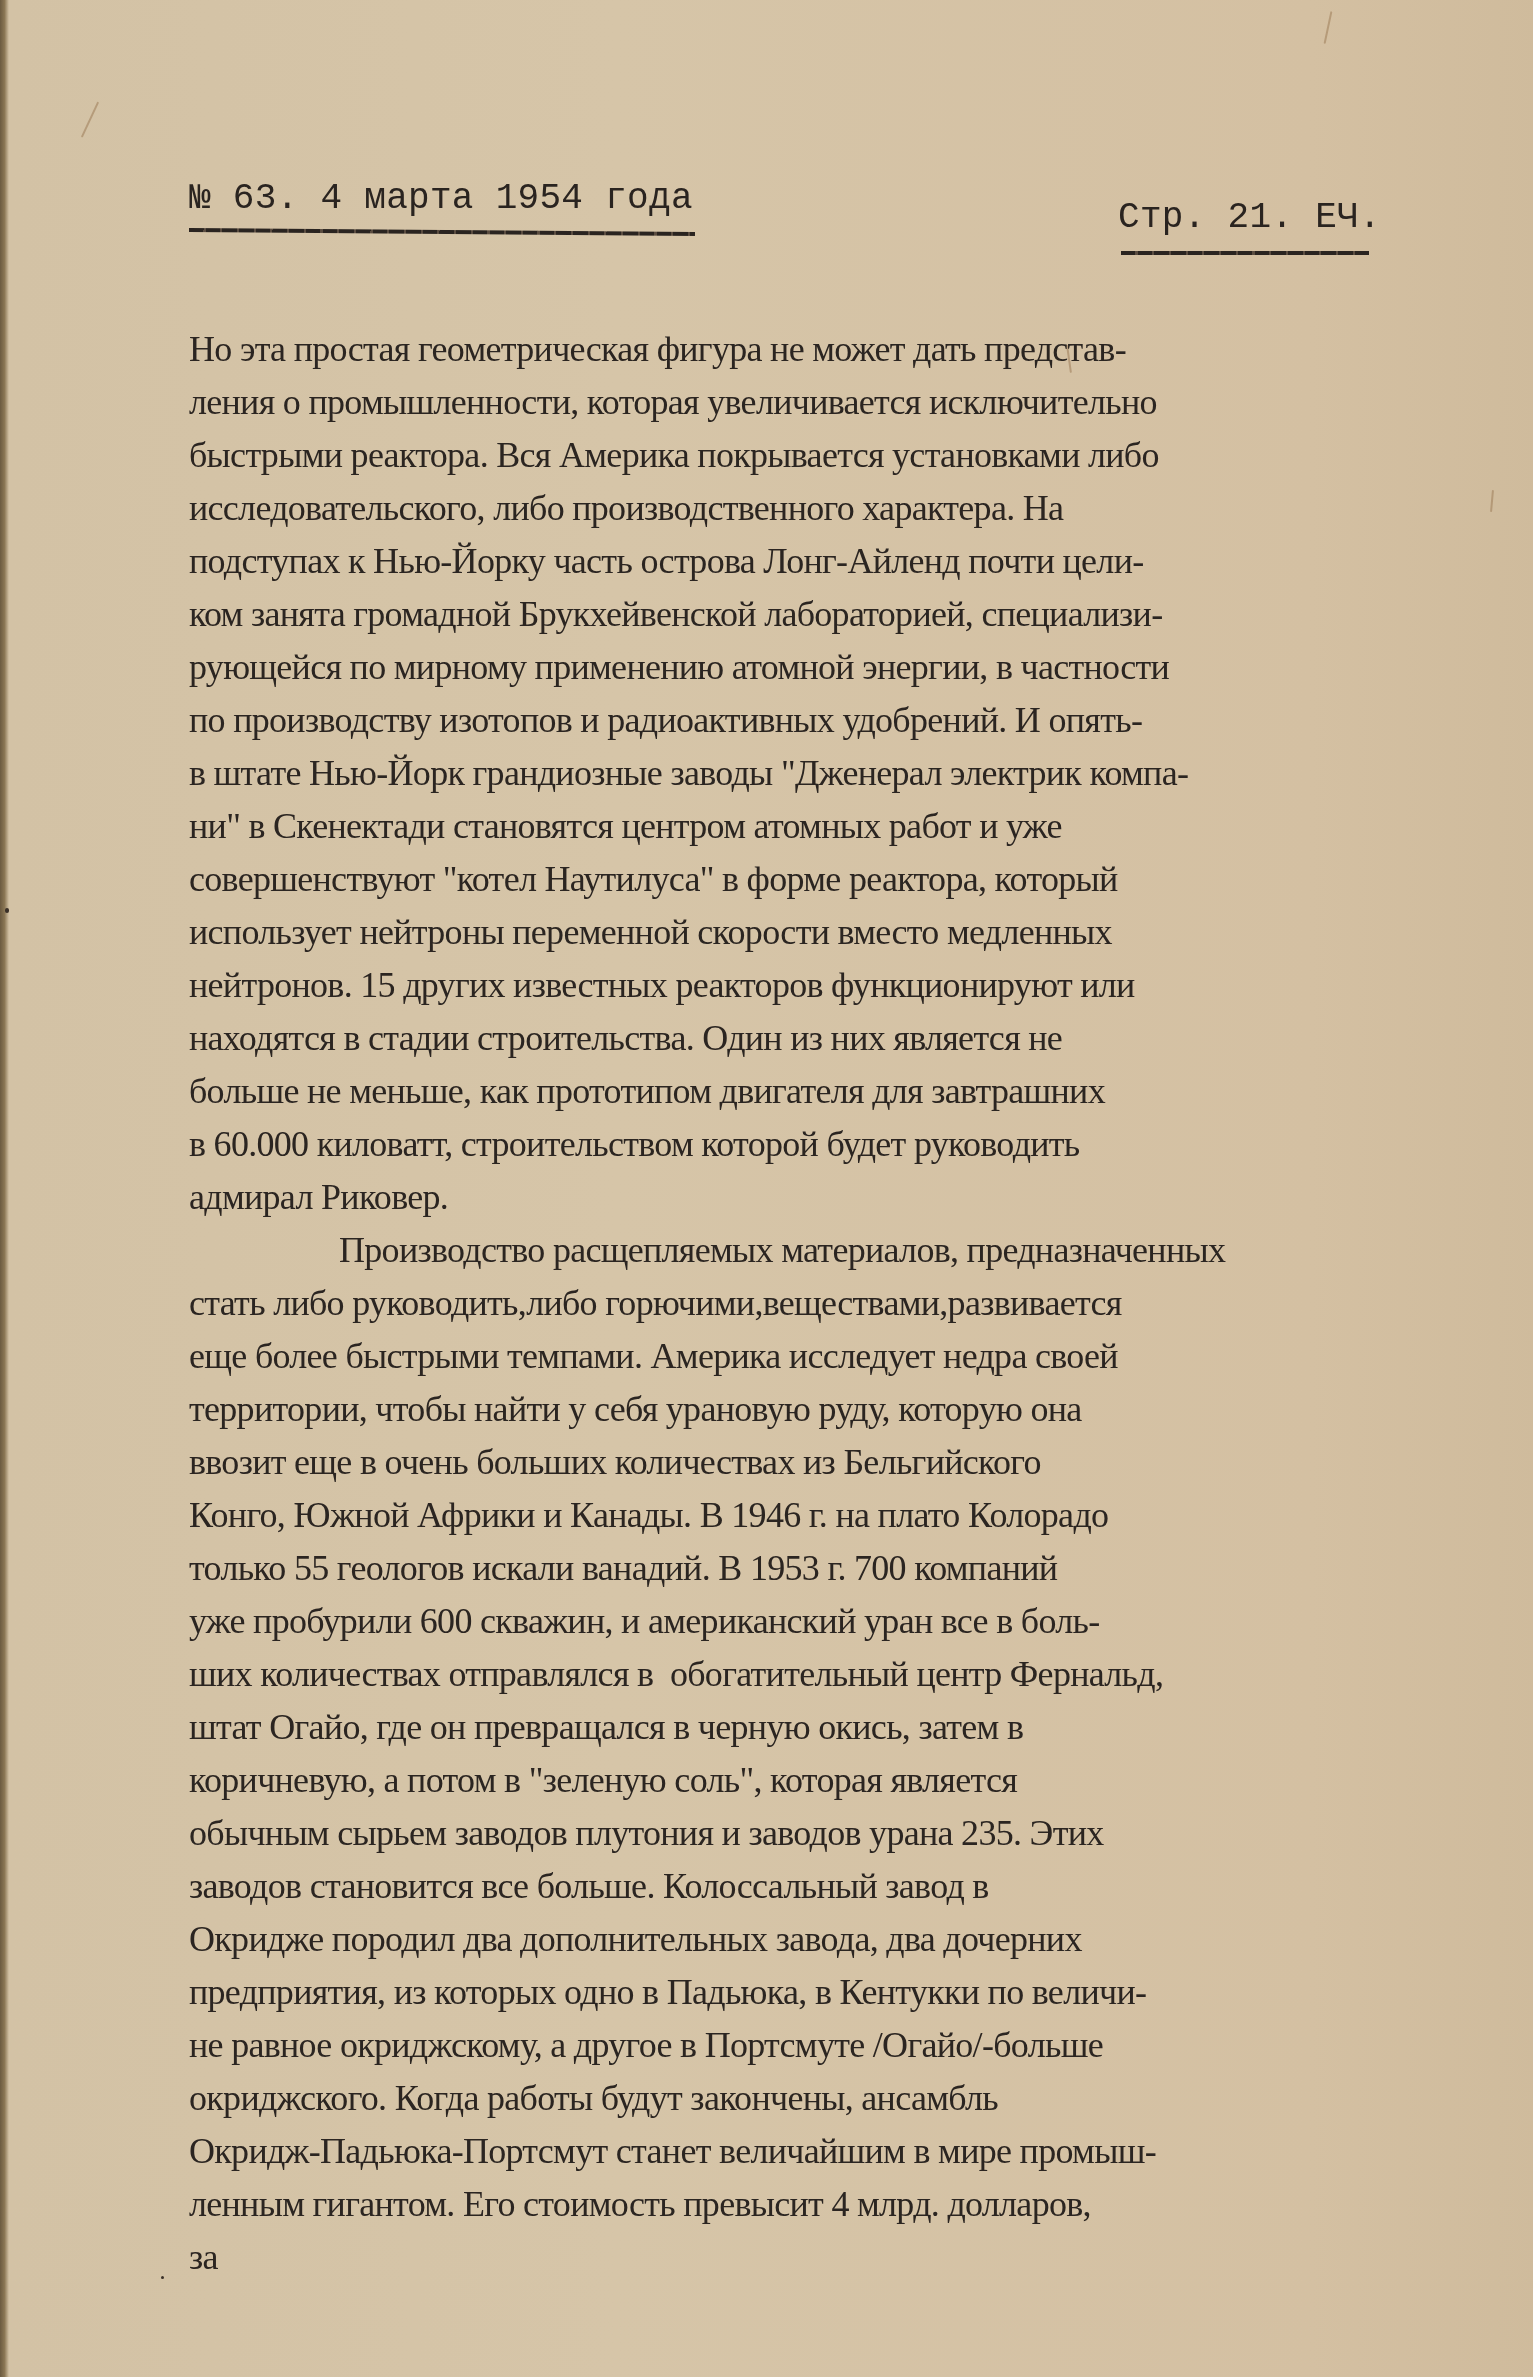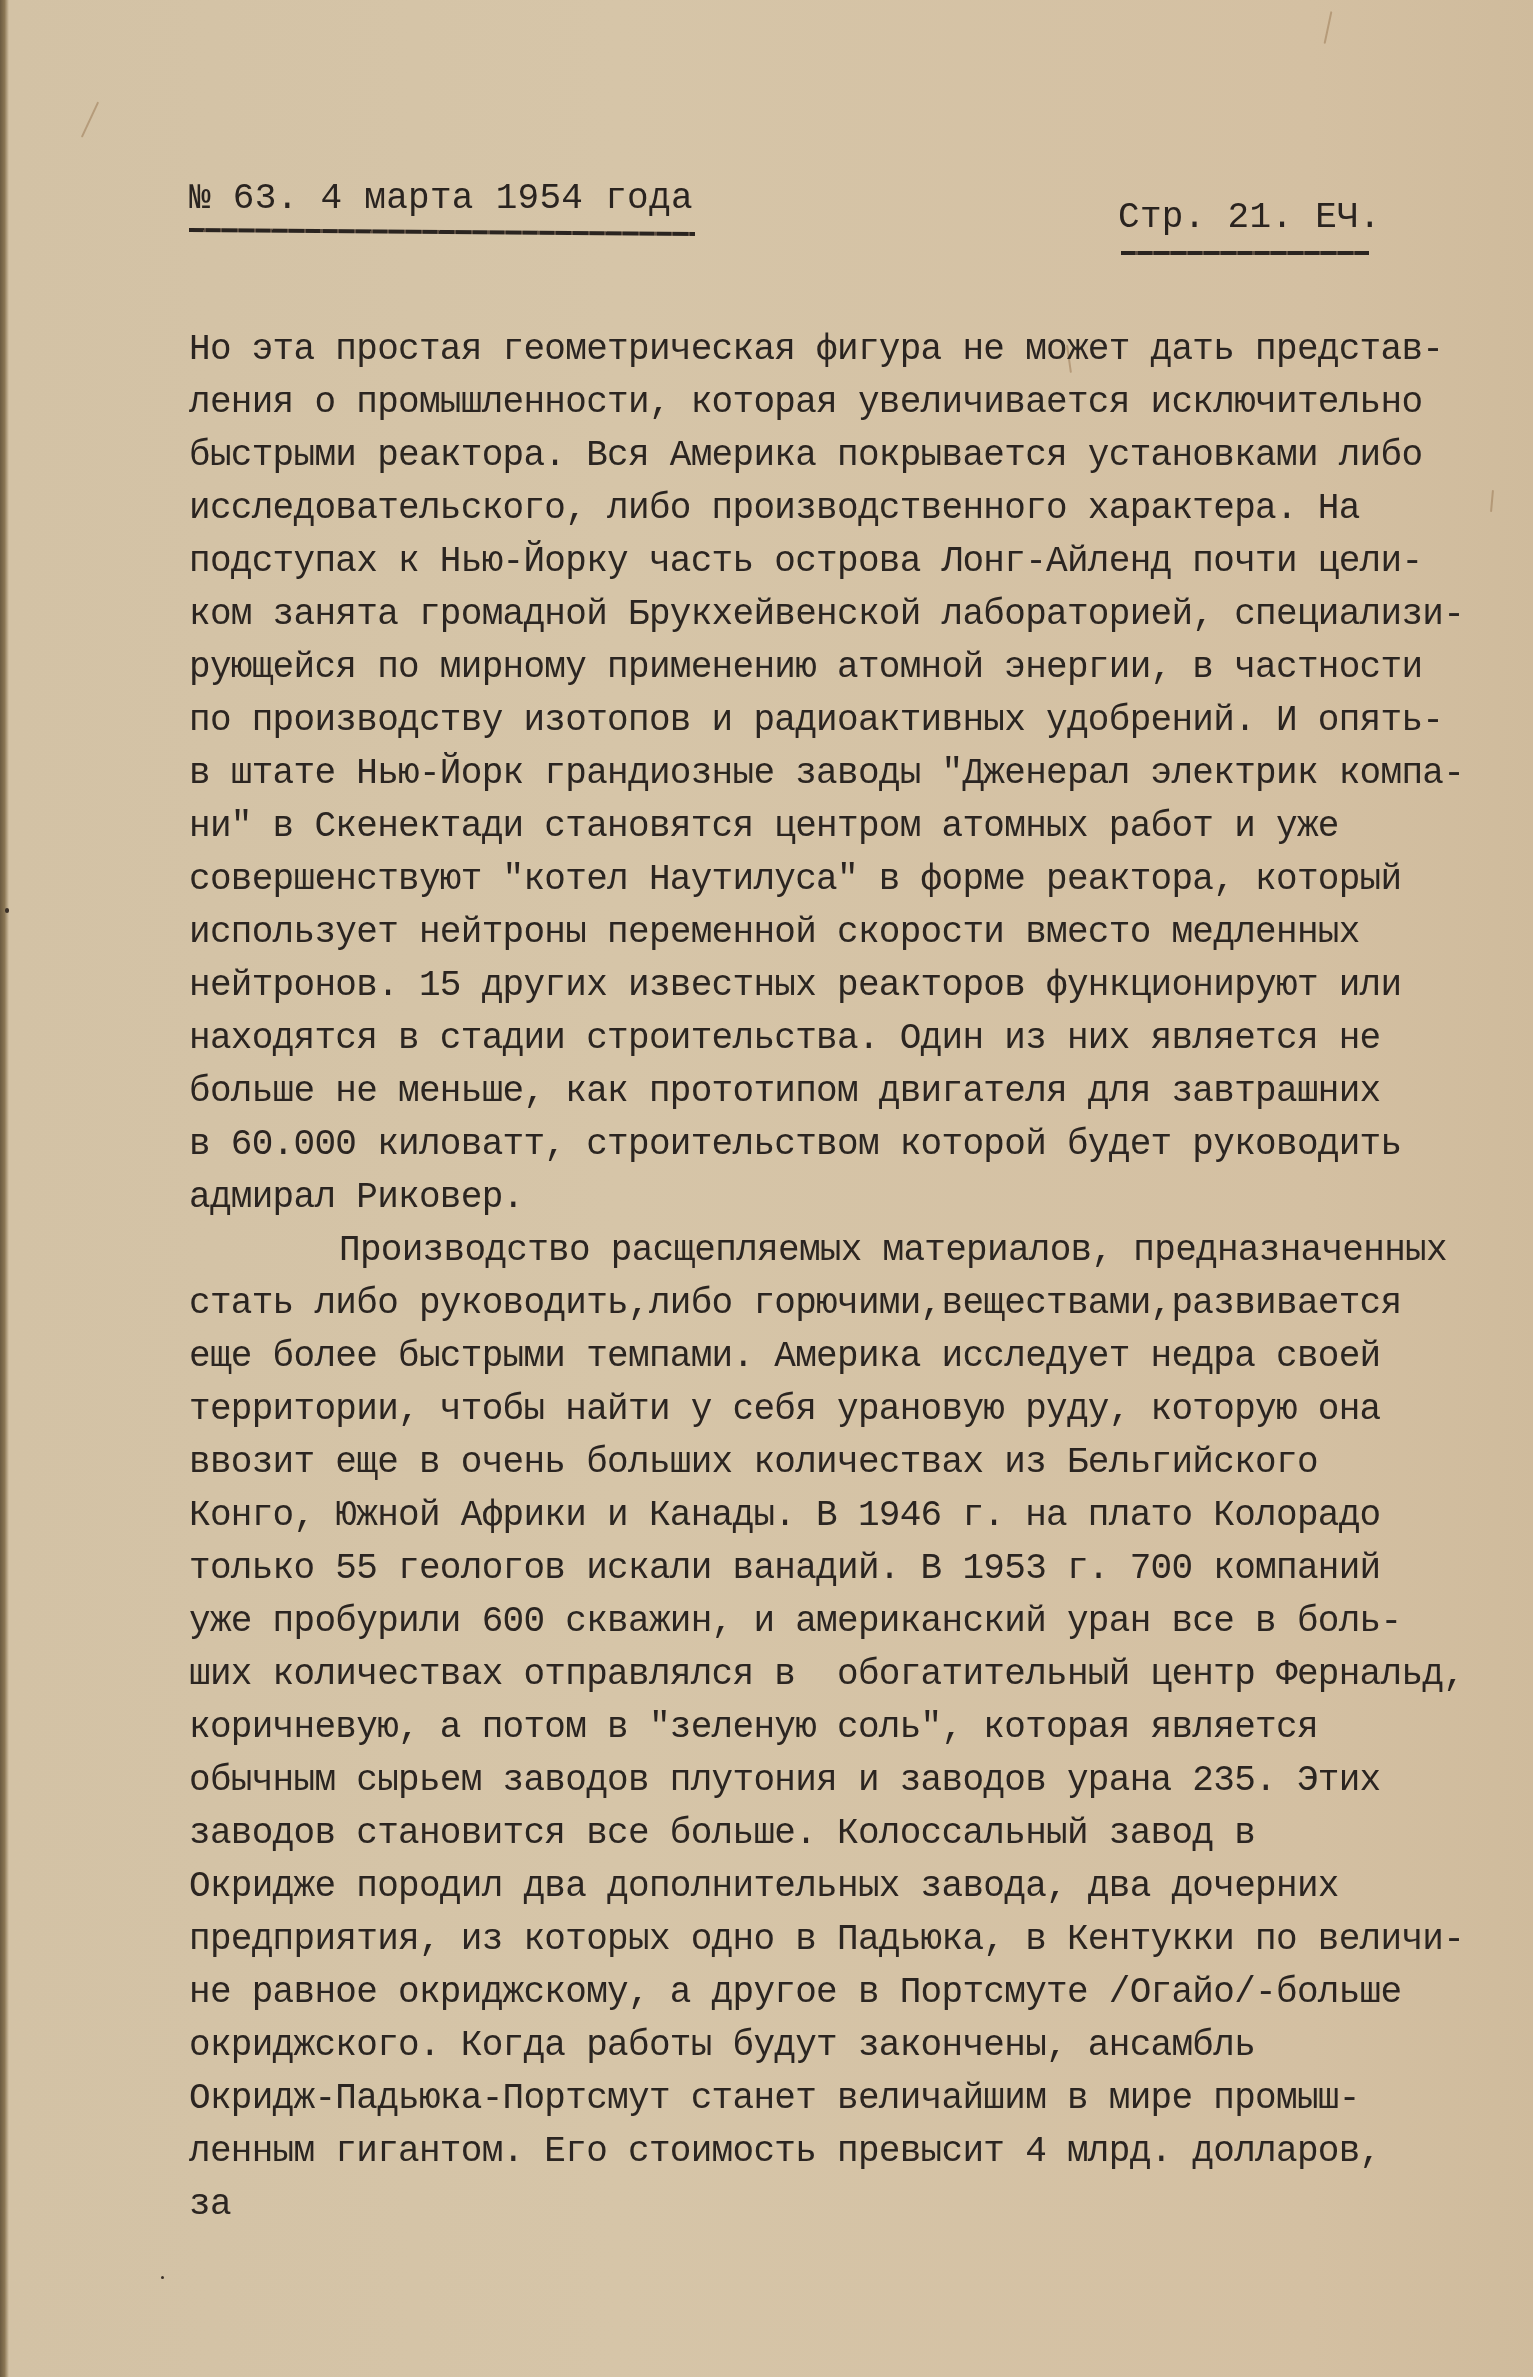--- a/index.html
+++ b/index.html
@@ -28,21 +28,21 @@
   .header-left { left: 189px; top: 178px; font-size: 36px; }
   .header-right { left: 1118px; top: 197px; font-size: 36px; }
   .underline {
     position: absolute; height: 3.9px;
     background: repeating-linear-gradient(90deg, #2a2420 0 14.5px, #5a4c40 14.5px 16.7px);
   }
   .ul-left { left: 189px; top: 228px; width: 506px; transform: rotate(0.45deg); transform-origin: left; }
   .ul-right { left: 1121px; top: 251px; width: 248px; }
   .body-lines { position: absolute; left: 189px; top: 323px; }
   .line {
-    font-family: Liberation Mono, monospace;
+    font-family: Liberation Serif, serif;
     font-size: 36px; line-height: 53px; height: 53px;
     color: #2b2521; white-space: pre; letter-spacing: -0.7px;
   }
   .line.indent { padding-left: 150px; }
   .margin-dot { position: absolute; width: 4.5px; height: 4.5px; border-radius: 50%; background: #3a3028; }
 </style>
 </head>
 <body>
 
 <div class="page">
@@ -81,20 +81,21 @@
       <div class="line">адмирал Риковер.</div>
       <div class="line indent">Производство расщепляемых материалов, предназначенных</div>
       <div class="line">стать либо руководить,либо горючими,веществами,развивается</div>
       <div class="line">еще более быстрыми темпами. Америка исследует недра своей</div>
       <div class="line">территории, чтобы найти у себя урановую руду, которую она</div>
       <div class="line">ввозит еще в очень больших количествах из Бельгийского</div>
       <div class="line">Конго, Южной Африки и Канады. В 1946 г. на плато Колорадо</div>
       <div class="line">только 55 геологов искали ванадий. В 1953 г. 700 компаний</div>
       <div class="line">уже пробурили 600 скважин, и американский уран все в боль-</div>
       <div class="line">ших количествах отправлялся в  обогатительный центр Фернальд,</div>
+      <div class="line">штат Огайо, где он превращался в черную окись, затем в</div>
       <div class="line">коричневую, а потом в "зеленую соль", которая является</div>
       <div class="line">обычным сырьем заводов плутония и заводов урана 235. Этих</div>
       <div class="line">заводов становится все больше. Колоссальный завод в</div>
       <div class="line">Окридже породил два дополнительных завода, два дочерних</div>
       <div class="line">предприятия, из которых одно в Падьюка, в Кентукки по величи-</div>
       <div class="line">не равное окриджскому, а другое в Портсмуте /Огайо/-больше</div>
       <div class="line">окриджского. Когда работы будут закончены, ансамбль</div>
       <div class="line">Окридж-Падьюка-Портсмут станет величайшим в мире промыш-</div>
       <div class="line">ленным гигантом. Его стоимость превысит 4 млрд. долларов,</div>
       <div class="line">за</div>

